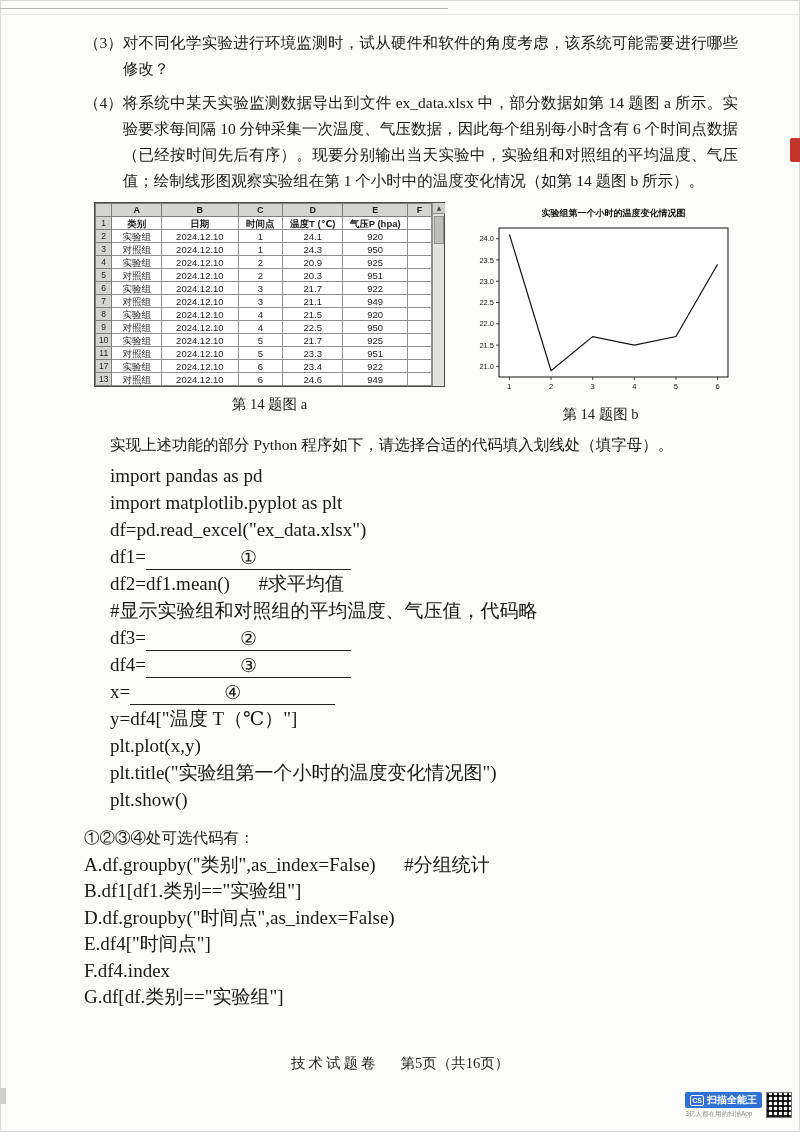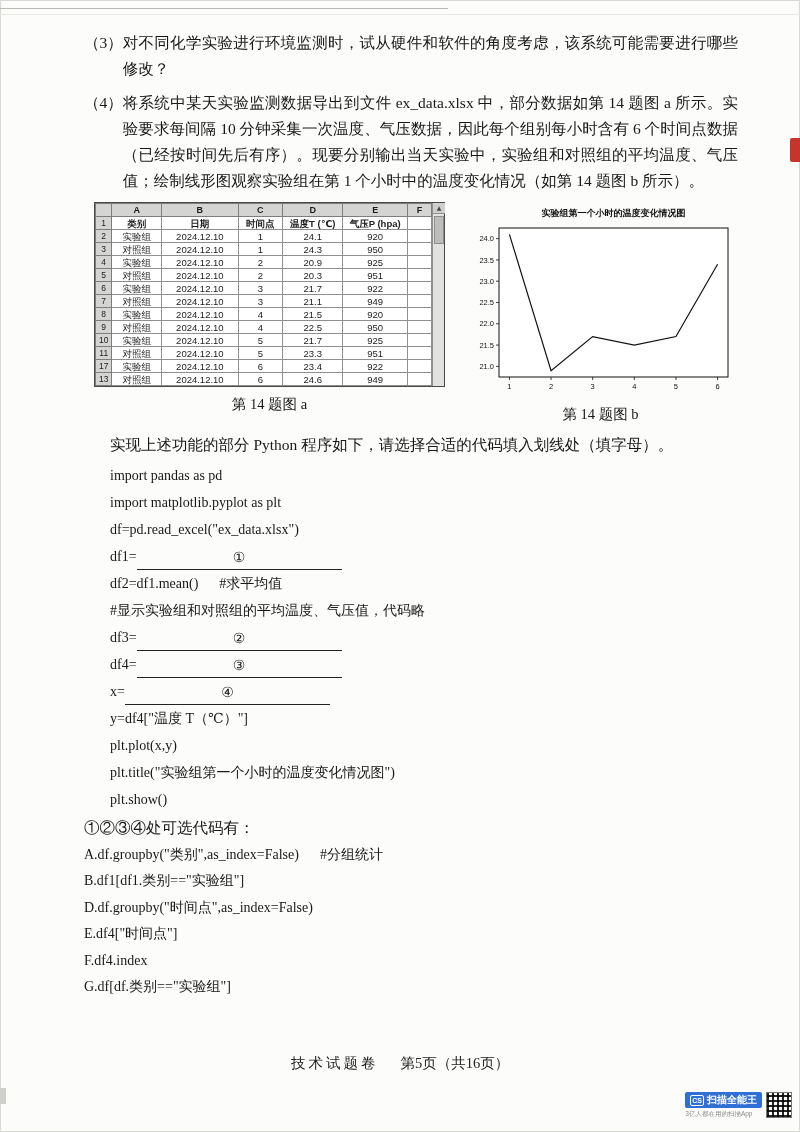--- a/index.html
+++ b/index.html
@@ -43,26 +43,26 @@
               font-family:"DejaVu Sans",sans-serif; }
   .sb-thumb { width:10px; height:28px; margin:2px auto 0; background:#bdbdbb; border:1px solid #8f8f8f; }
 
   
   .fig-b { margin-left:18px; }
   svg.chart { font-family:"Liberation Sans","DejaVu Sans",sans-serif; display:block; }
 
   
   .intro { font-size:15.5px; line-height:26px; margin:8px 0 0 26px; }
   .code-block { margin:4px 0 0 26px; }
-  .code-line { font-size:14px; line-height:27px; white-space:pre-wrap; }
+  .code-line { font-size:19px; line-height:27px; white-space:pre-wrap; }
   .blank {
     display:inline-block; min-width:205px; text-align:center;
     border-bottom:1.5px solid #222; line-height:22px; vertical-align:bottom;
   }
-  .options { margin-top:2px; }
+  .options { margin-top:12px; }
   .options .code-line { line-height:26.5px; }
   .options-intro { font-size:15.5px; line-height:27px; }
 
   .footer {
     position:absolute; top:1054px; left:0; width:100%;
     display:flex; justify-content:center; gap:22px; font-size:14.5px; color:#222;
   }
   .footer .f-left { letter-spacing:3px; }
 
   

